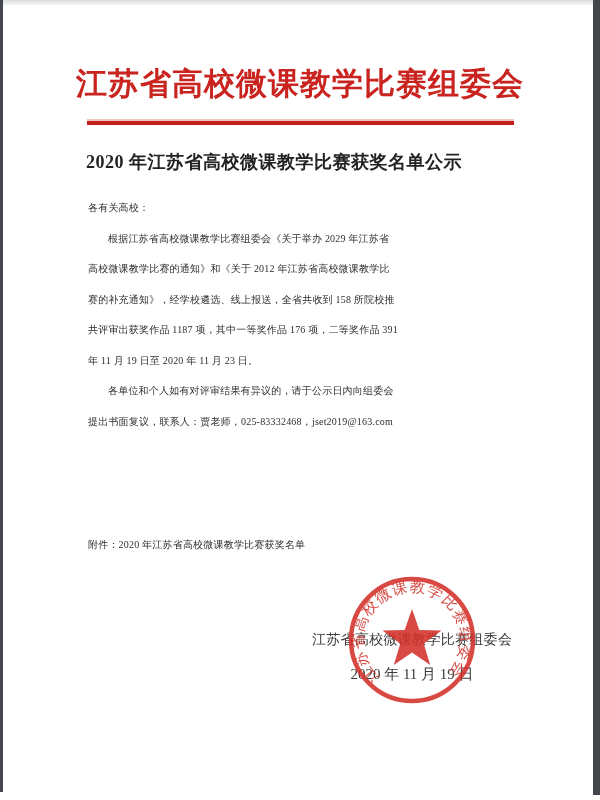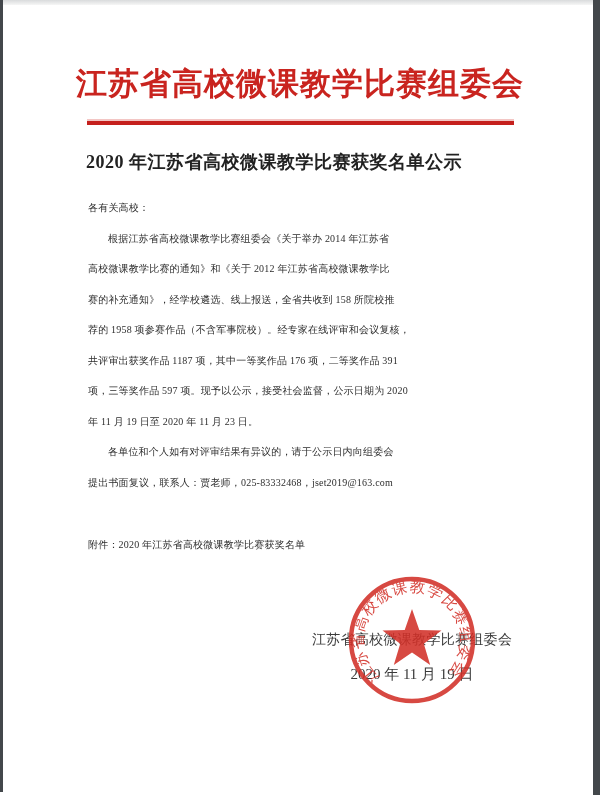--- a/index.html
+++ b/index.html
@@ -58,26 +58,24 @@
 <div class="edge-left"></div>
 <div class="edge-right"></div>
 
 <div class="org-title">江苏省高校微课教学比赛组委会</div>
 <div class="red-rule"></div>
 
 <div class="doc-title">2020 年江苏省高校微课教学比赛获奖名单公示</div>
 
 <div class="body-text">
   <div class="bline">各有关高校：</div>
-  <div class="bline indent">根据江苏省高校微课教学比赛组委会《关于举办 2014 年江苏省</div>
+  <div class="bline indent">根据江苏省高校微课教学比赛组委会《关于举办 2029 年江苏省</div>
   <div class="bline">高校微课教学比赛的通知》和《关于 2012 年江苏省高校微课教学比</div>
   <div class="bline">赛的补充通知》，经学校遴选、线上报送，全省共收到 158 所院校推</div>
-  <div class="bline">荐的 1958 项参赛作品（不含军事院校）。经专家在线评审和会议复核，</div>
   <div class="bline">共评审出获奖作品 1187 项，其中一等奖作品 176 项，二等奖作品 391</div>
-  <div class="bline">项，三等奖作品 597 项。现予以公示，接受社会监督，公示日期为 2020</div>
   <div class="bline">年 11 月 19 日至 2020 年 11 月 23 日。</div>
   <div class="bline indent">各单位和个人如有对评审结果有异议的，请于公示日内向组委会</div>
   <div class="bline">提出书面复议，联系人：贾老师，025-83332468，jset2019@163.com</div>
 </div>
 
 <div class="attachment">附件：2020 年江苏省高校微课教学比赛获奖名单</div>
 
 <div class="signature">江苏省高校微课教学比赛组委会</div>
 <div class="sign-date">2020 年 11 月 19 日</div>
 

